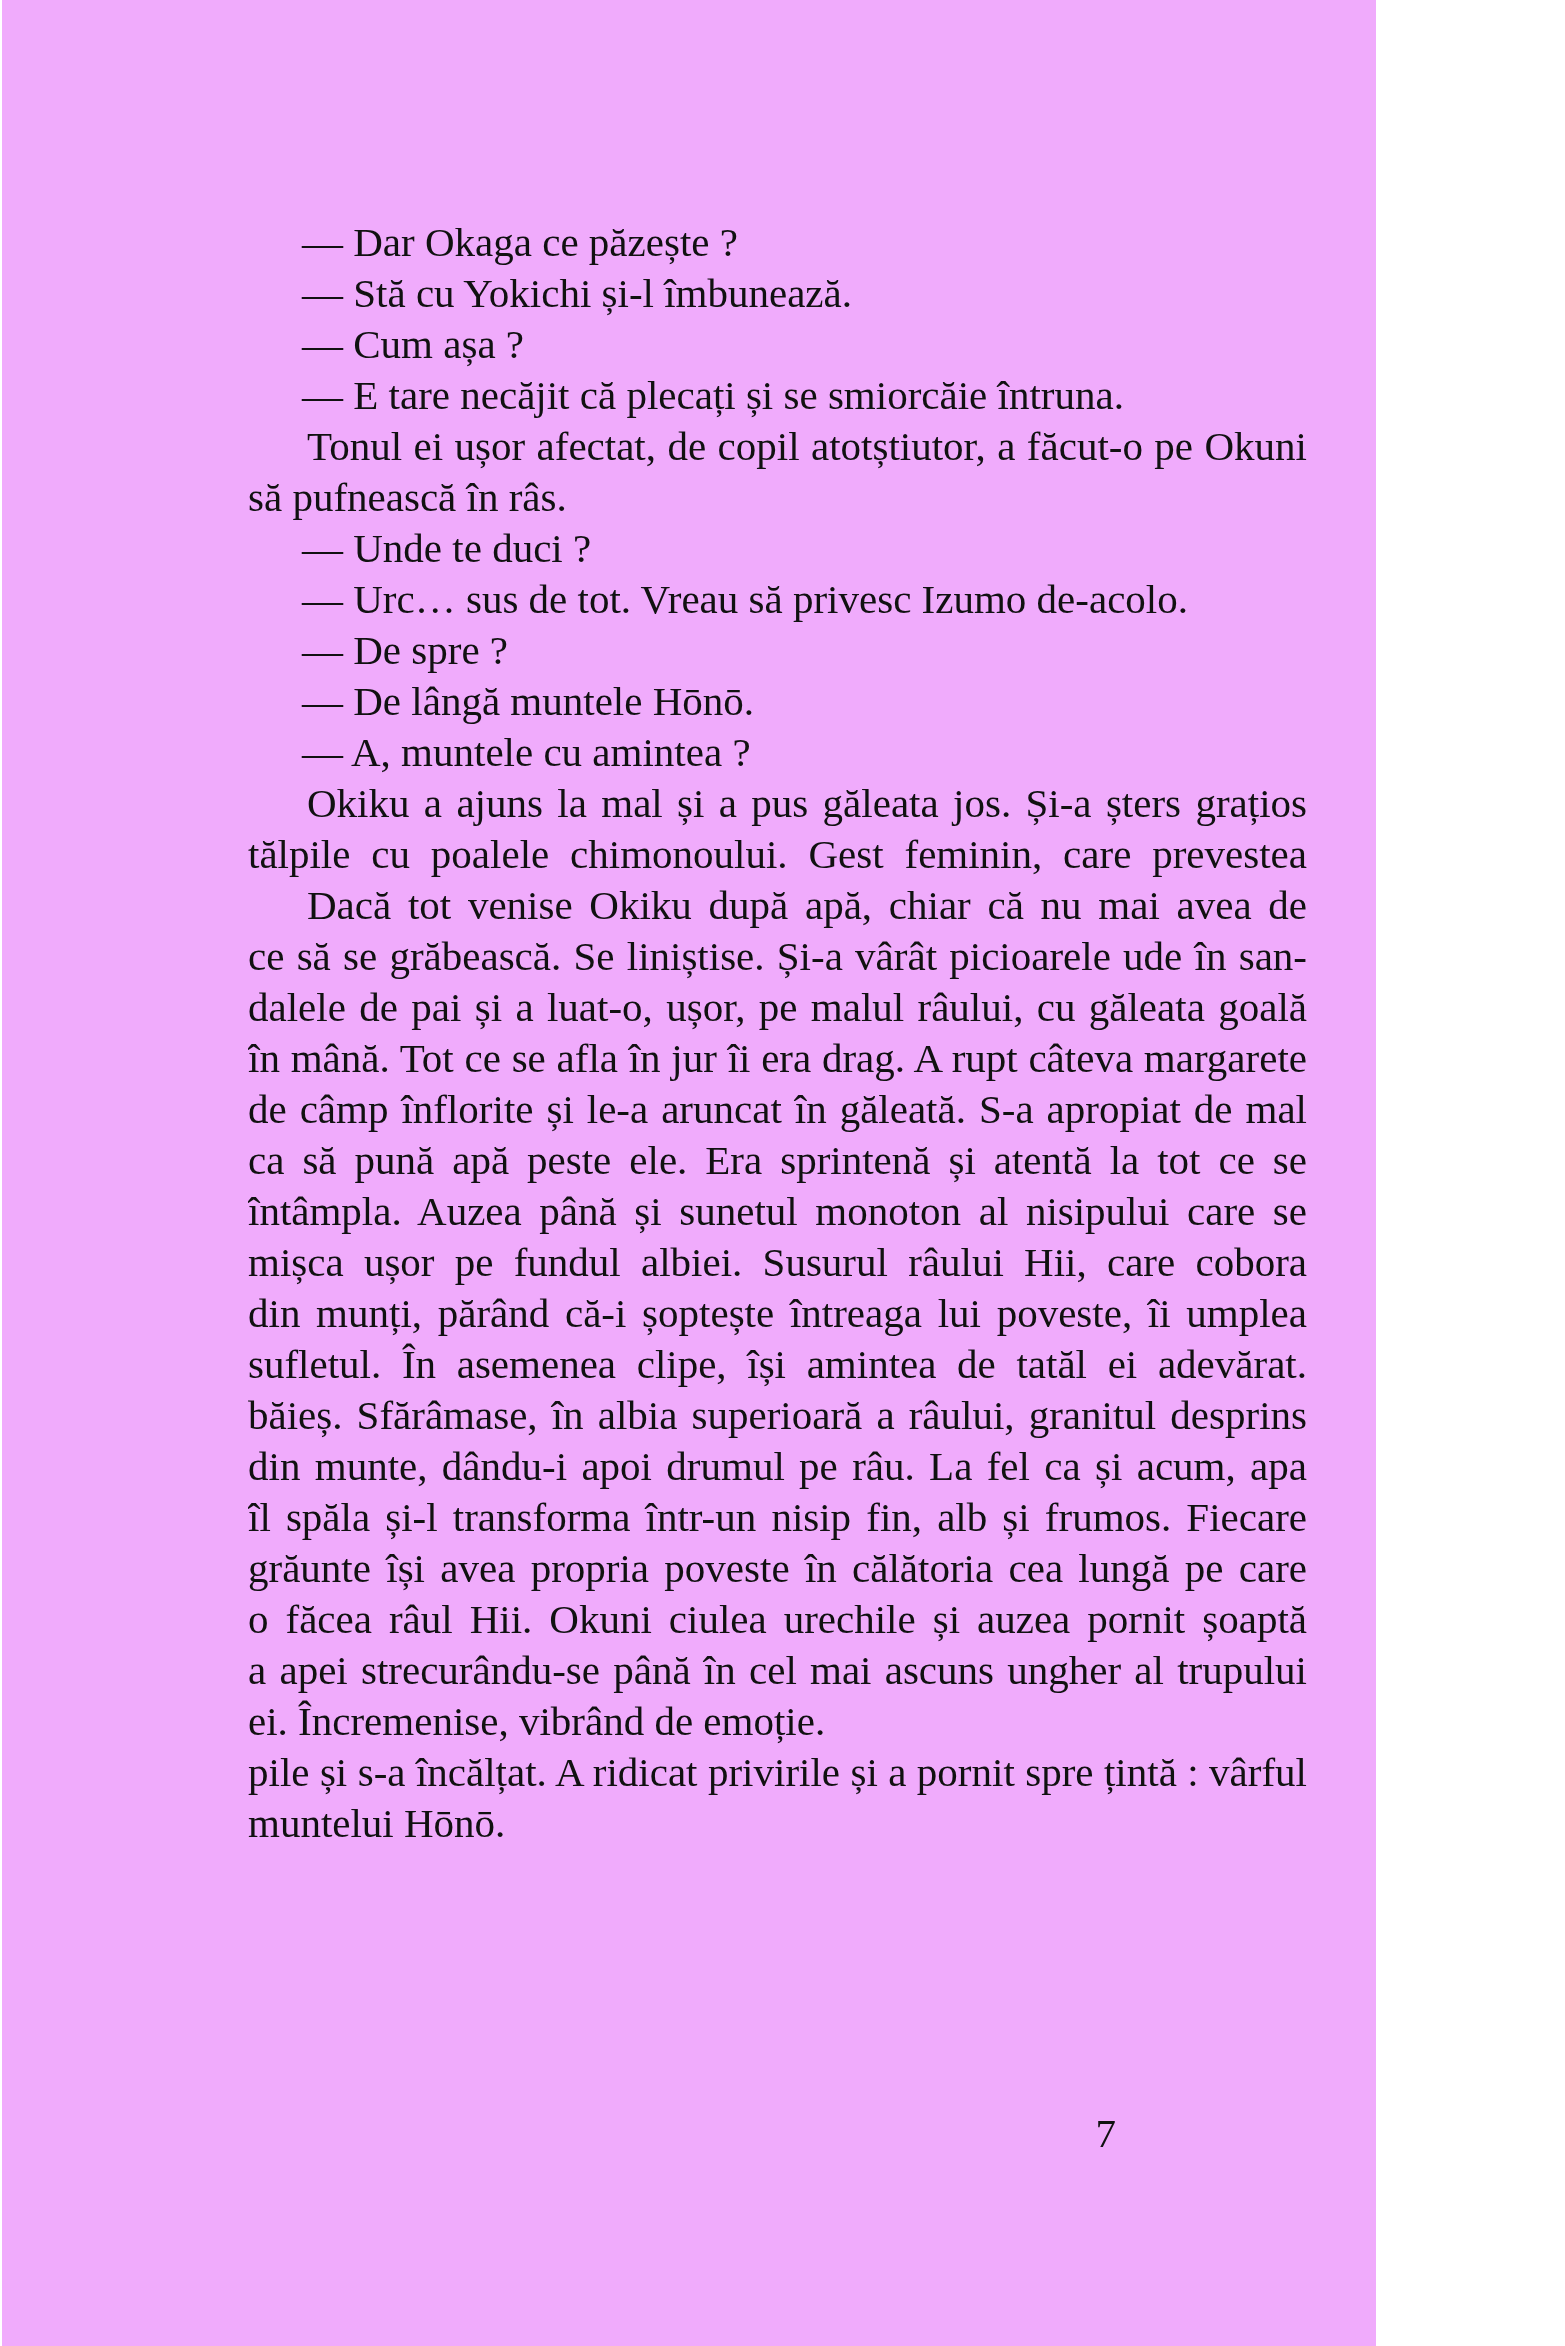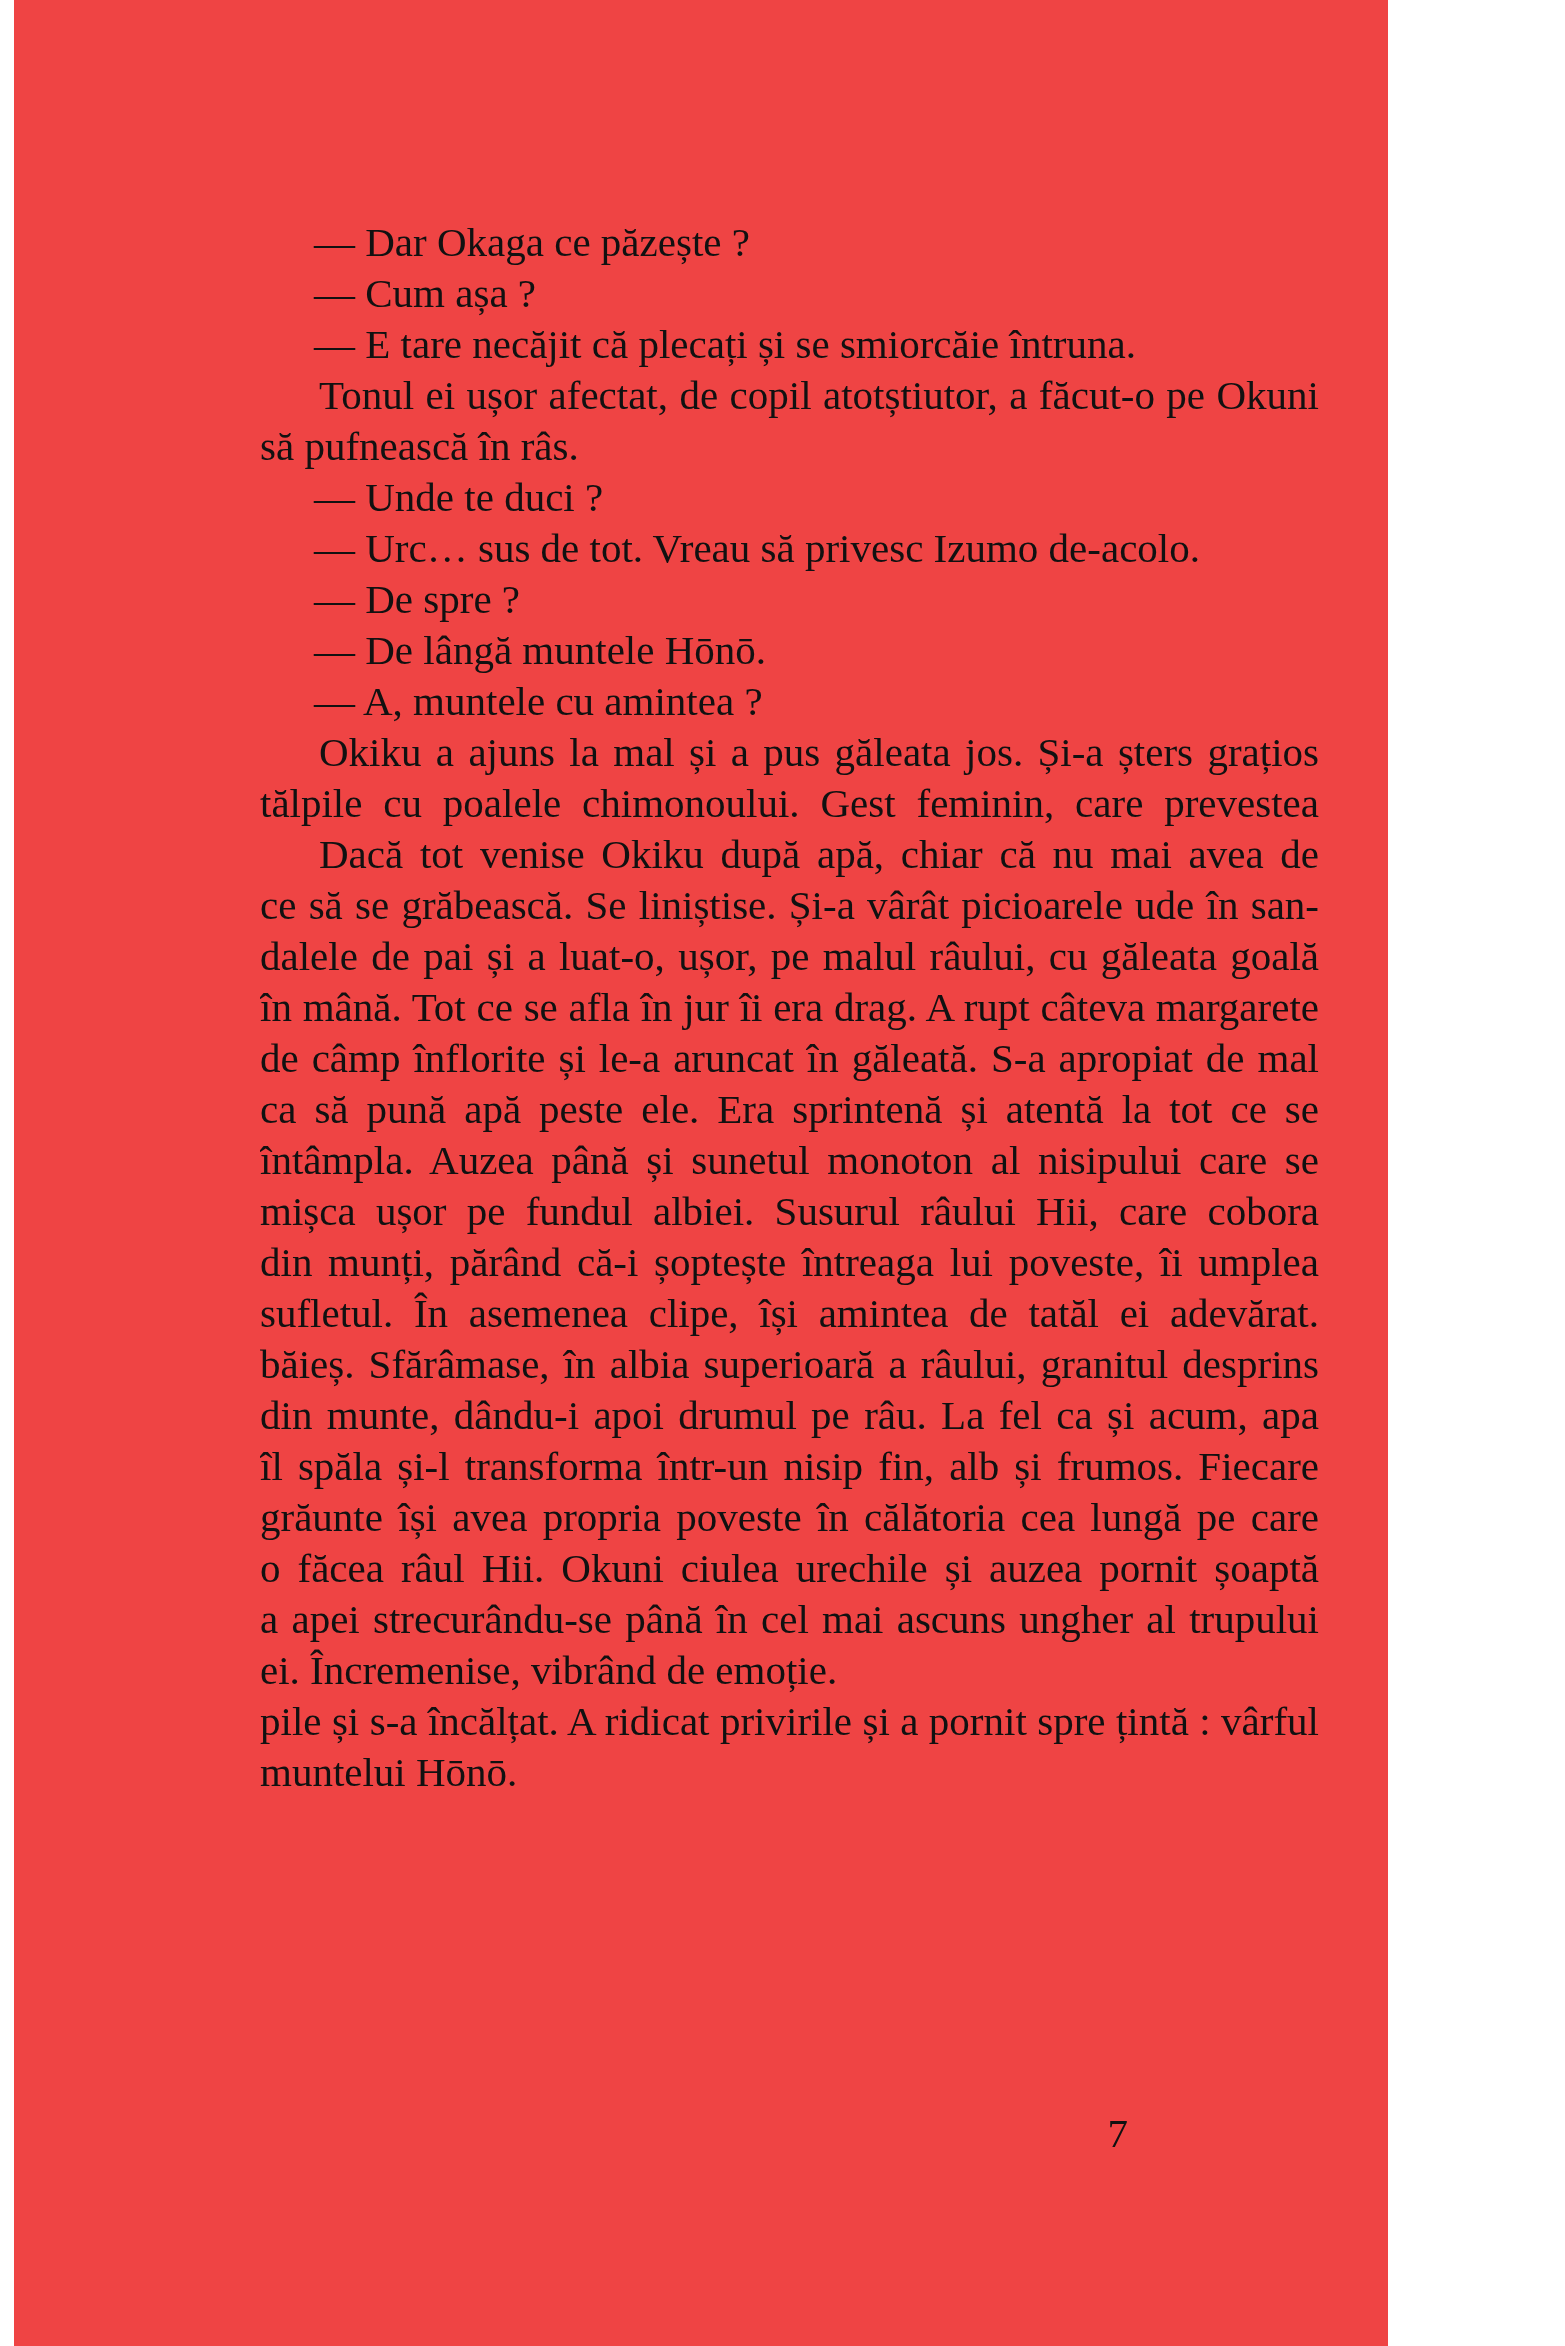--- a/index.html
+++ b/index.html
@@ -8,24 +8,24 @@
     background: #ffffff;
   }
   body {
     width: 1565px;
     height: 2347px;
     position: relative;
     overflow: hidden;
   }
   .page {
     position: absolute;
-    left: 14px; top: 0;
+    left: 2px; top: 0;
     width: 1374px;
     height: 2347px;
-    background: #ef4444;
+    background: #f0abfc;
   }
   .text-column {
     position: absolute;
     left: 246px;
     top: 217px;
     width: 1059px;
     font-family: "Liberation Serif", "DejaVu Serif", serif;
     font-size: 41px;
     line-height: 51px;
     color: #111111;
@@ -57,20 +57,23 @@
     color: #111111;
   }
 </style>
 </head>
 <body>
 
 <div class="page">
   <div class="text-column" id="text-column">
       <div class="paragraph dialogue">
         <span class="line dialogue">— Dar Okaga ce păzește ?</span>
+      </div>
+      <div class="paragraph dialogue">
+        <span class="line dialogue">— Stă cu Yokichi și-l îmbunează.</span>
       </div>
       <div class="paragraph dialogue">
         <span class="line dialogue">— Cum așa ?</span>
       </div>
       <div class="paragraph dialogue">
         <span class="line dialogue">— E tare necăjit că plecați și se smiorcăie întruna.</span>
       </div>
       <div class="paragraph prose">
         <span class="line indent justify">Tonul ei ușor afectat, de copil atotștiutor, a făcut-o pe Okuni</span>
         <span class="line">să pufnească în râs.</span>

